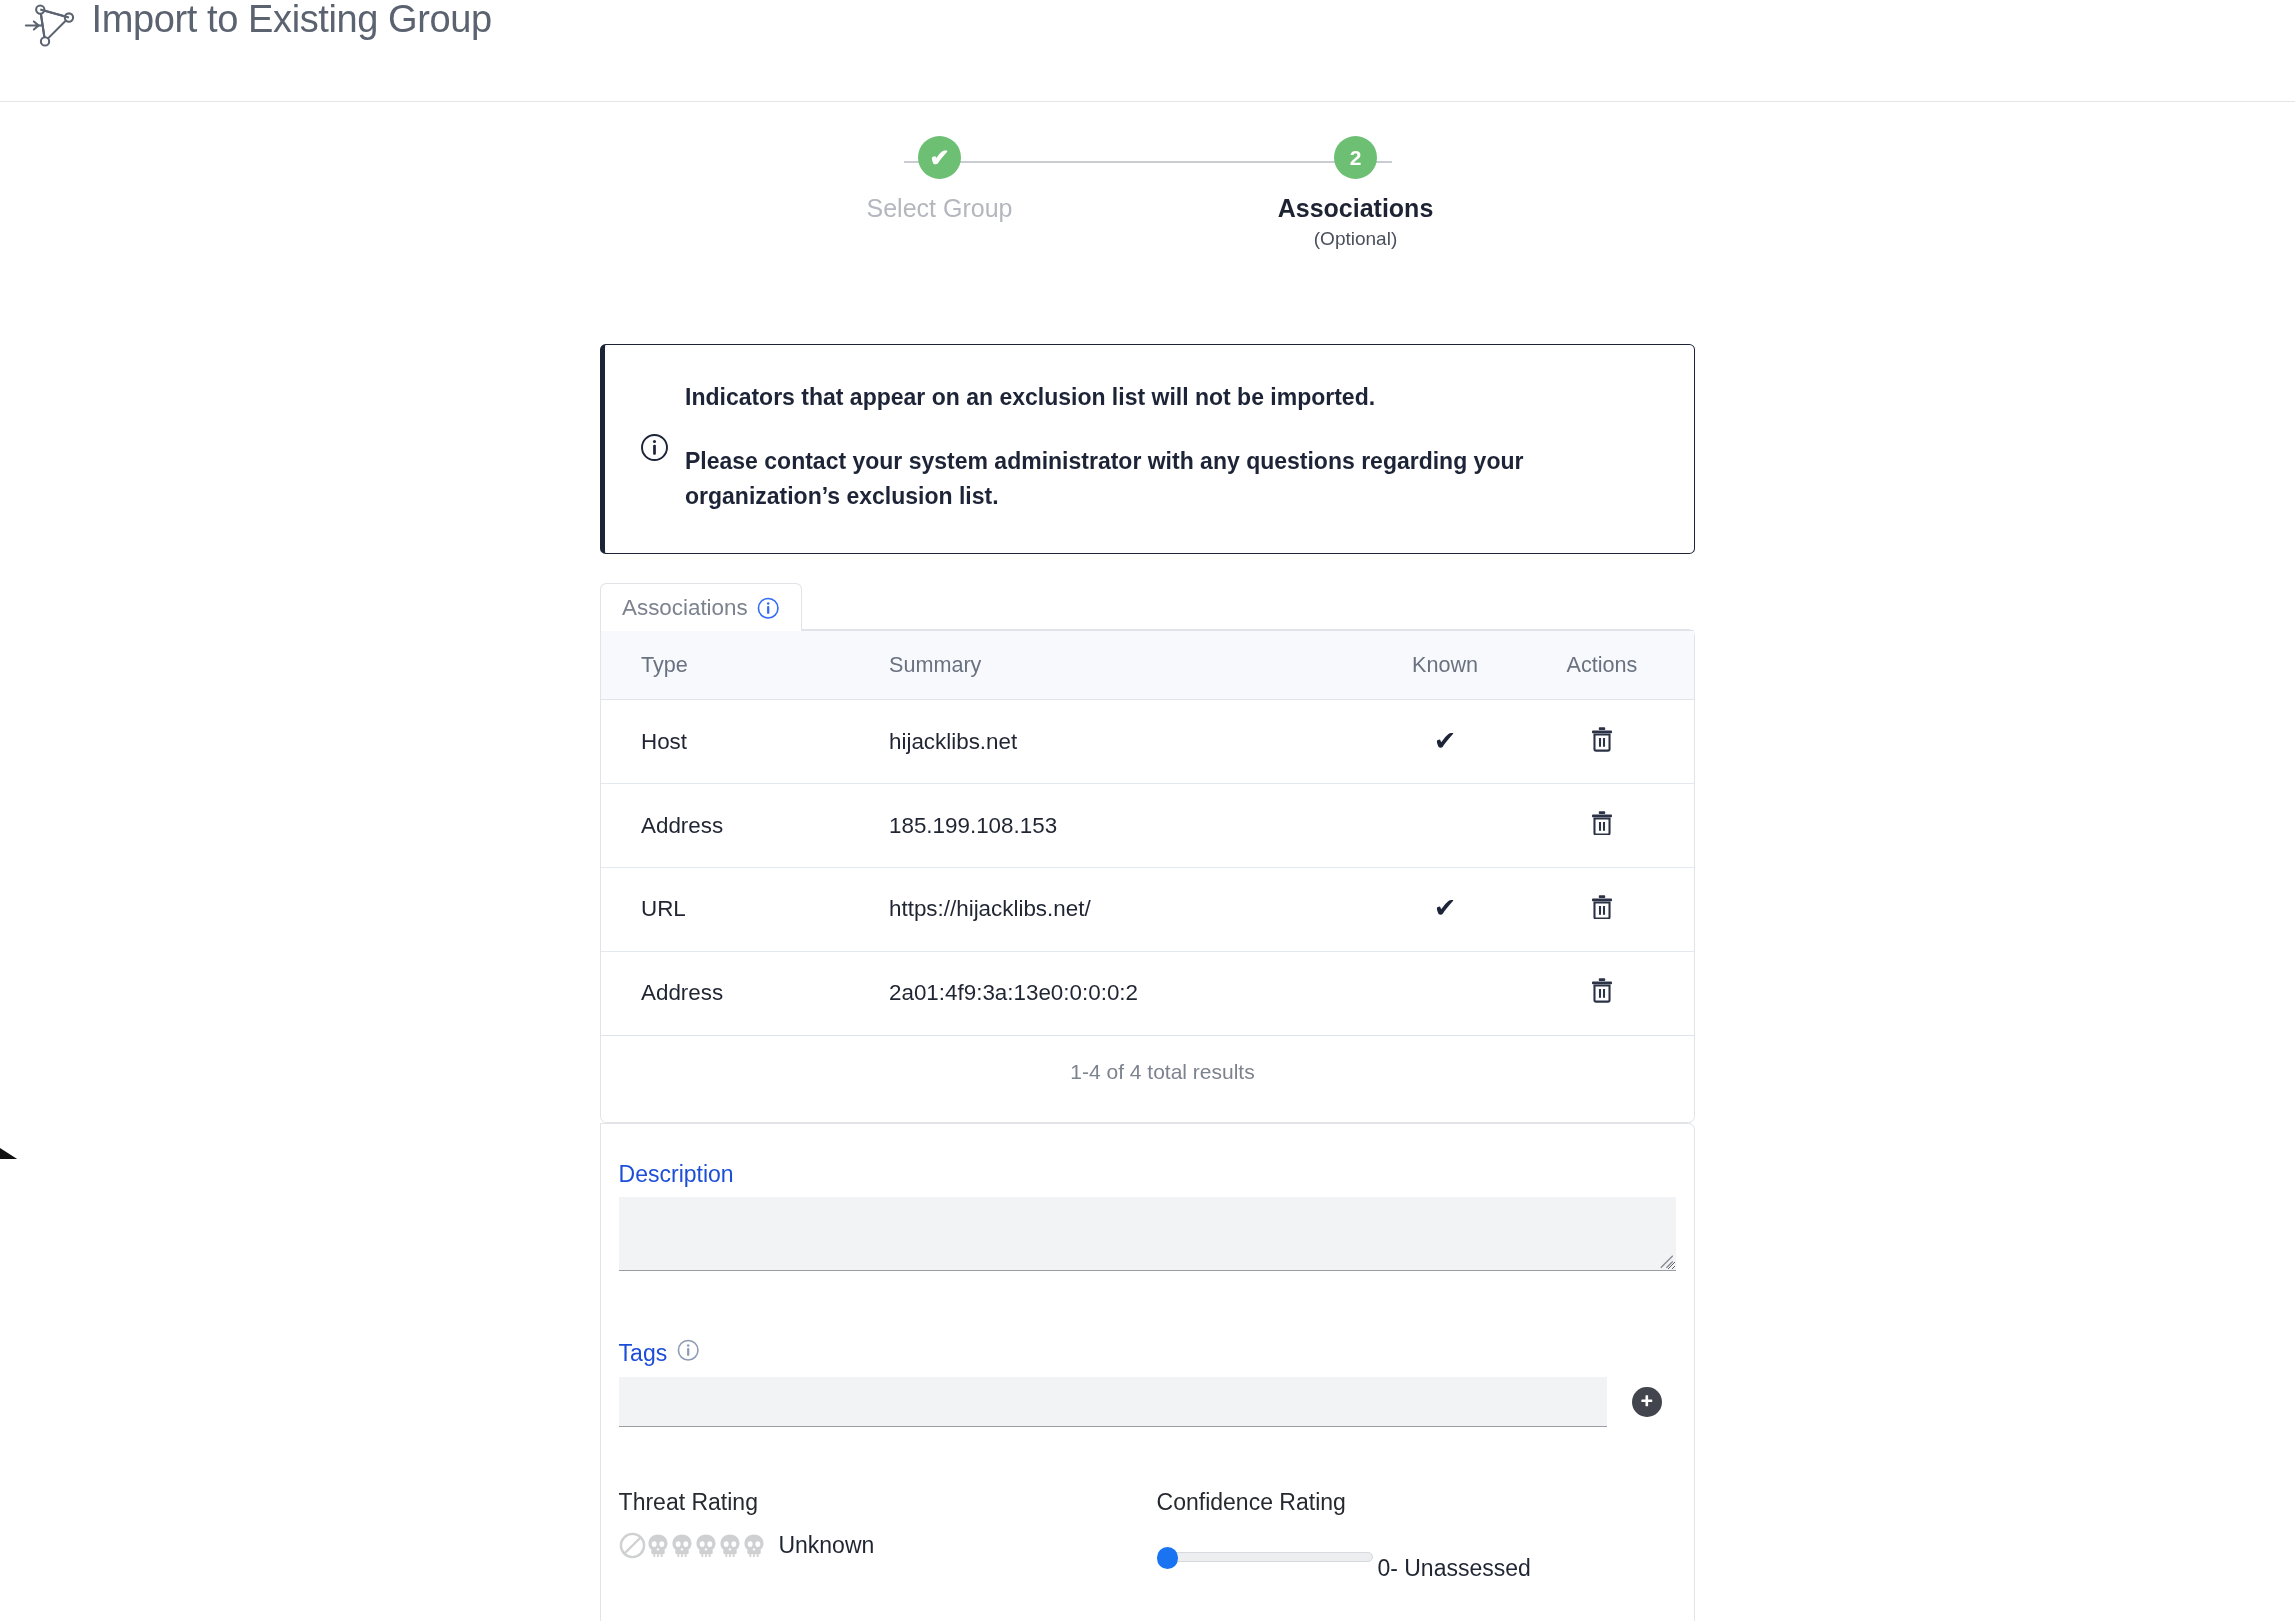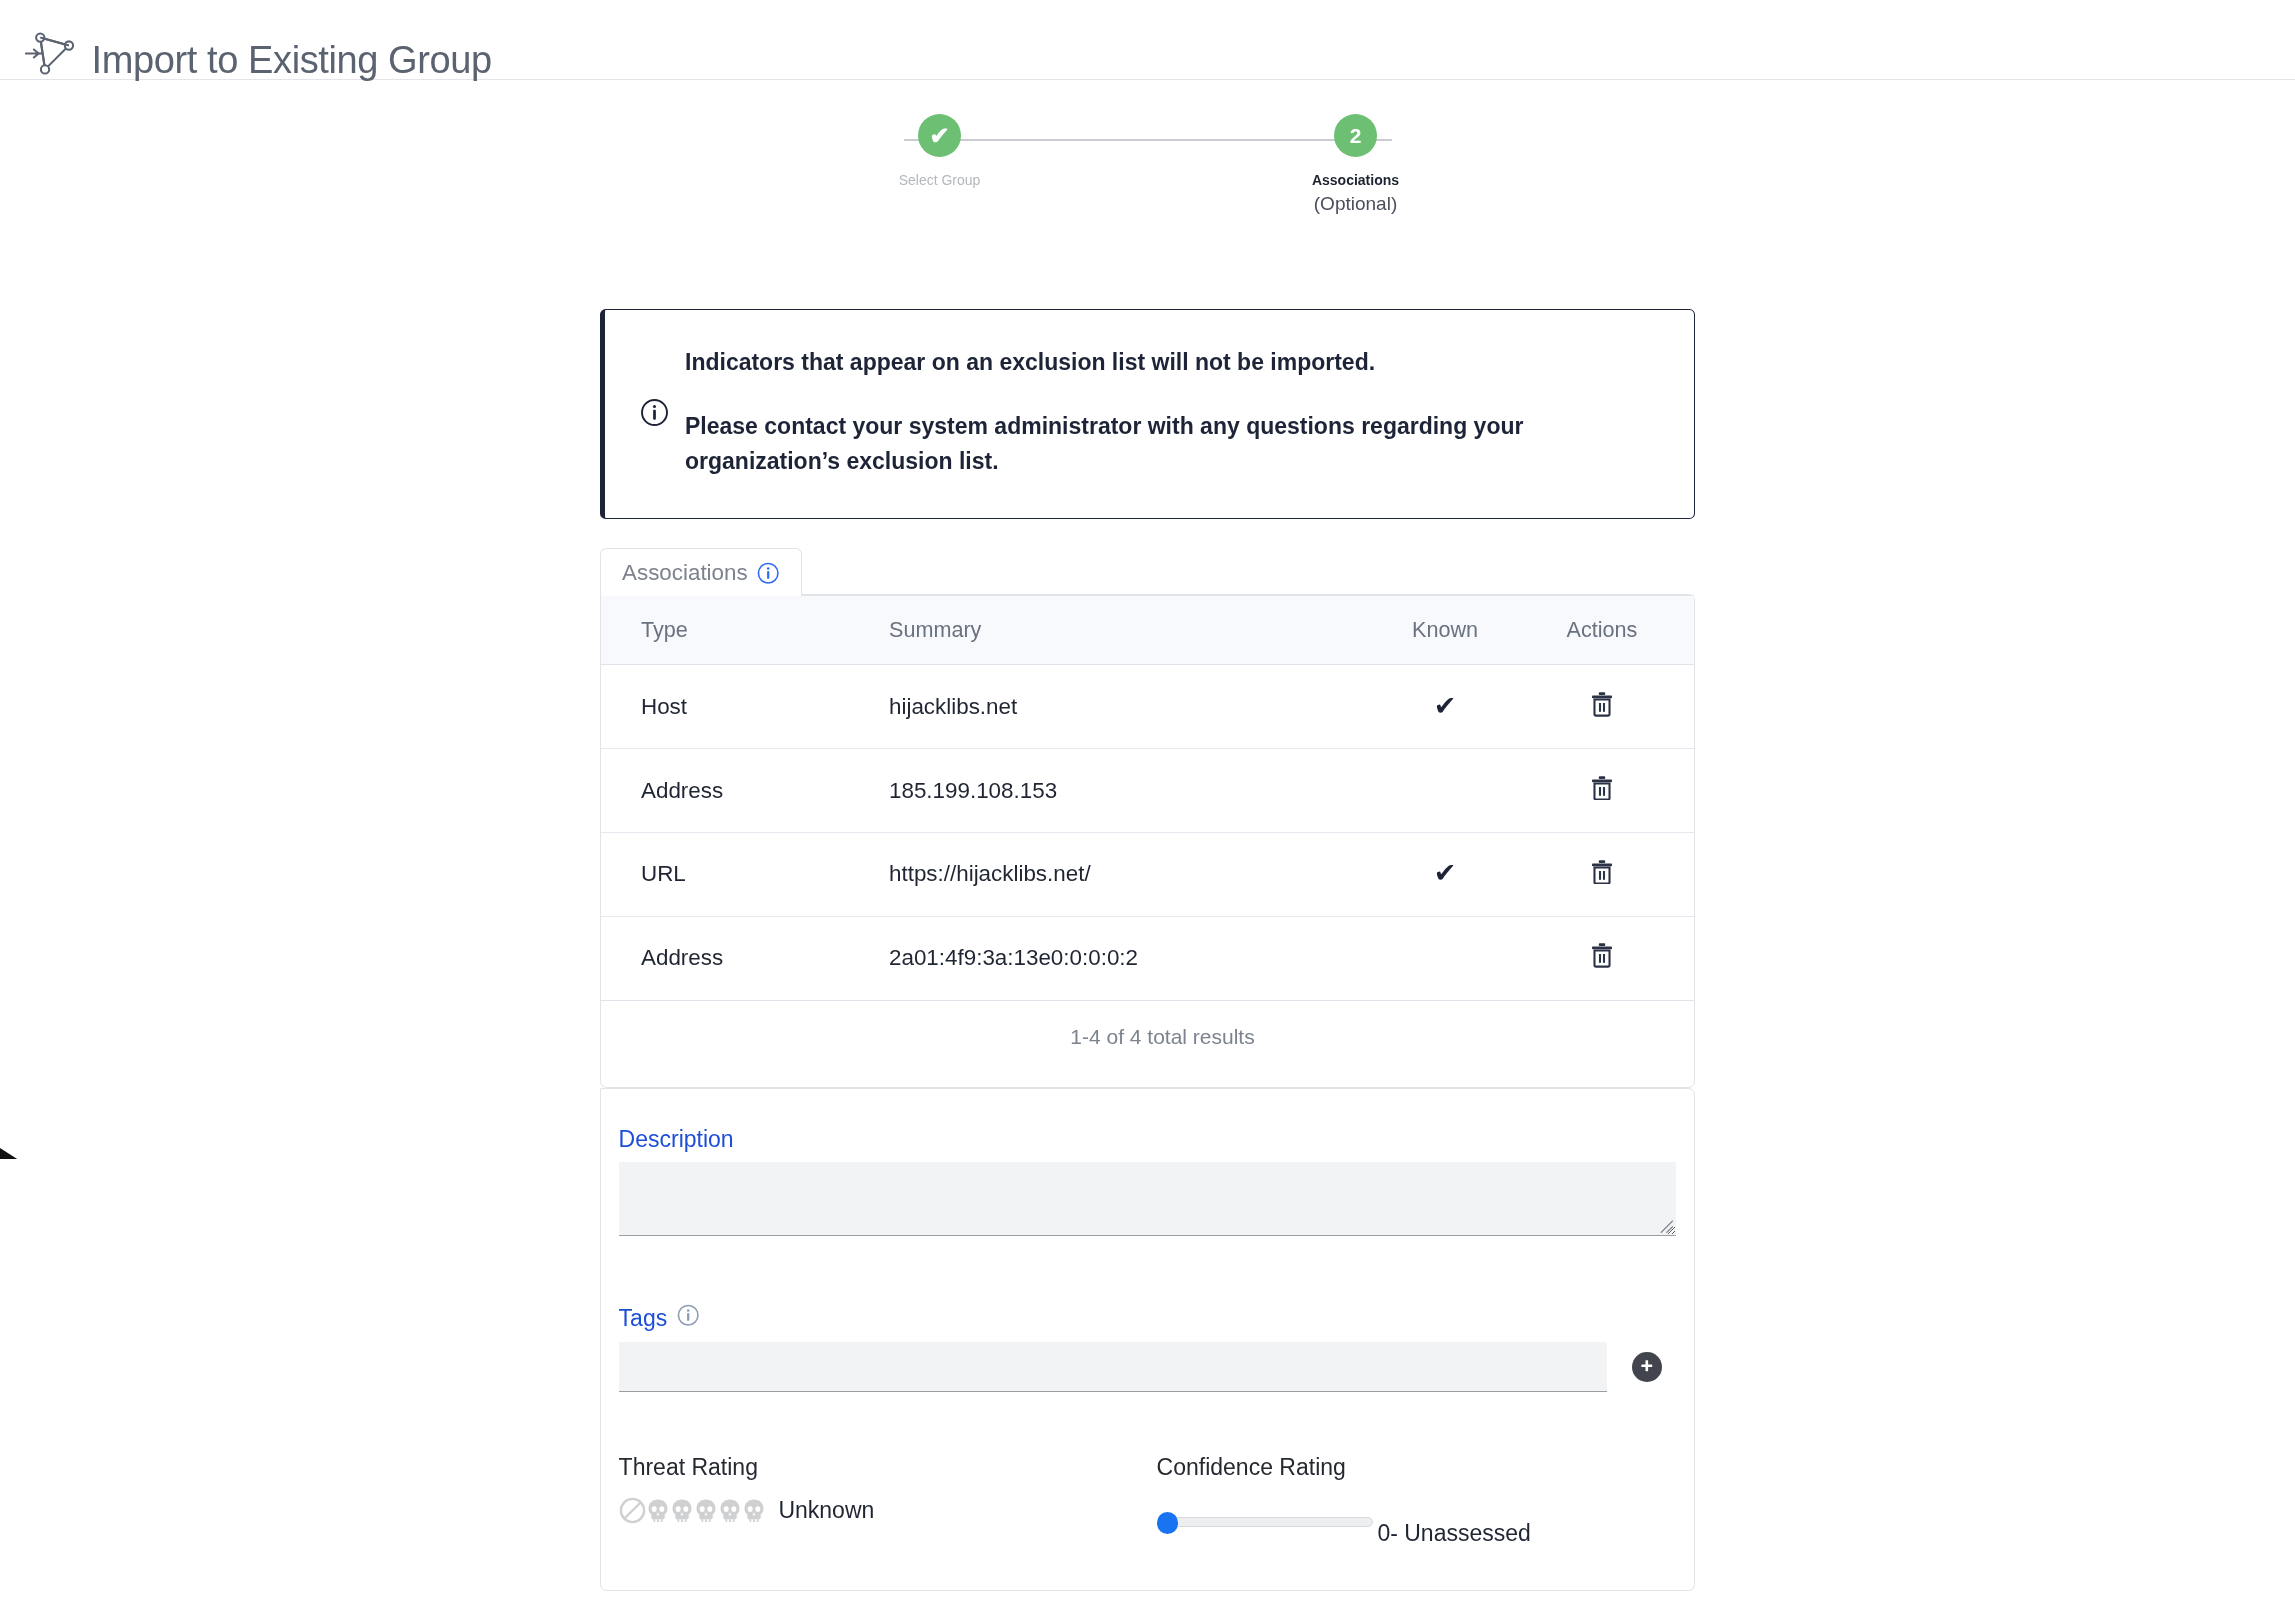--- a/index.html
+++ b/index.html
@@ -6,23 +6,23 @@
   html, body {
     margin: 0; padding: 0;
     background: #ffffff;
     font-family: "Liberation Sans", sans-serif;
     color: #2b2f3a;
   }
   body { width: 2295px; height: 1622px; position: relative; overflow: hidden; }
 
   
   .app-header {
-    height: 80px;
+    height: 102px;
     display: flex;
-    align-items: flex-end;
+    align-items: flex-start;
     padding-left: 24px;
     border-bottom: 1.6px solid #e3e5e8;
     background: #ffffff;
   }
   .app-header .hdr-icon { width: 58px; height: 51px; flex: 0 0 auto; margin-right: 9.6px; }
   .app-header .hdr-title {
     font-size: 38px;
     font-weight: 400;
     color: #5b6270;
     letter-spacing: -0.4px;
@@ -58,21 +58,21 @@
     display: flex; align-items: center; justify-content: center;
     margin: 0 auto;
     font-size: 21px;
     font-weight: 700;
     position: relative;
     z-index: 2;
   }
   .step .bullet.check { font-size: 24px; }
   .step .step-label {
     margin-top: 15px;
-    font-size: 14px;
+    font-size: 25px;
     color: #b4b7bd;
   }
   .step.current .step-label { color: #1d2332; font-weight: 700; }
   .step .step-sub {
     font-size: 19px;
     color: #4a4f5c;
     margin-top: 4.8px;
   }
 
   

